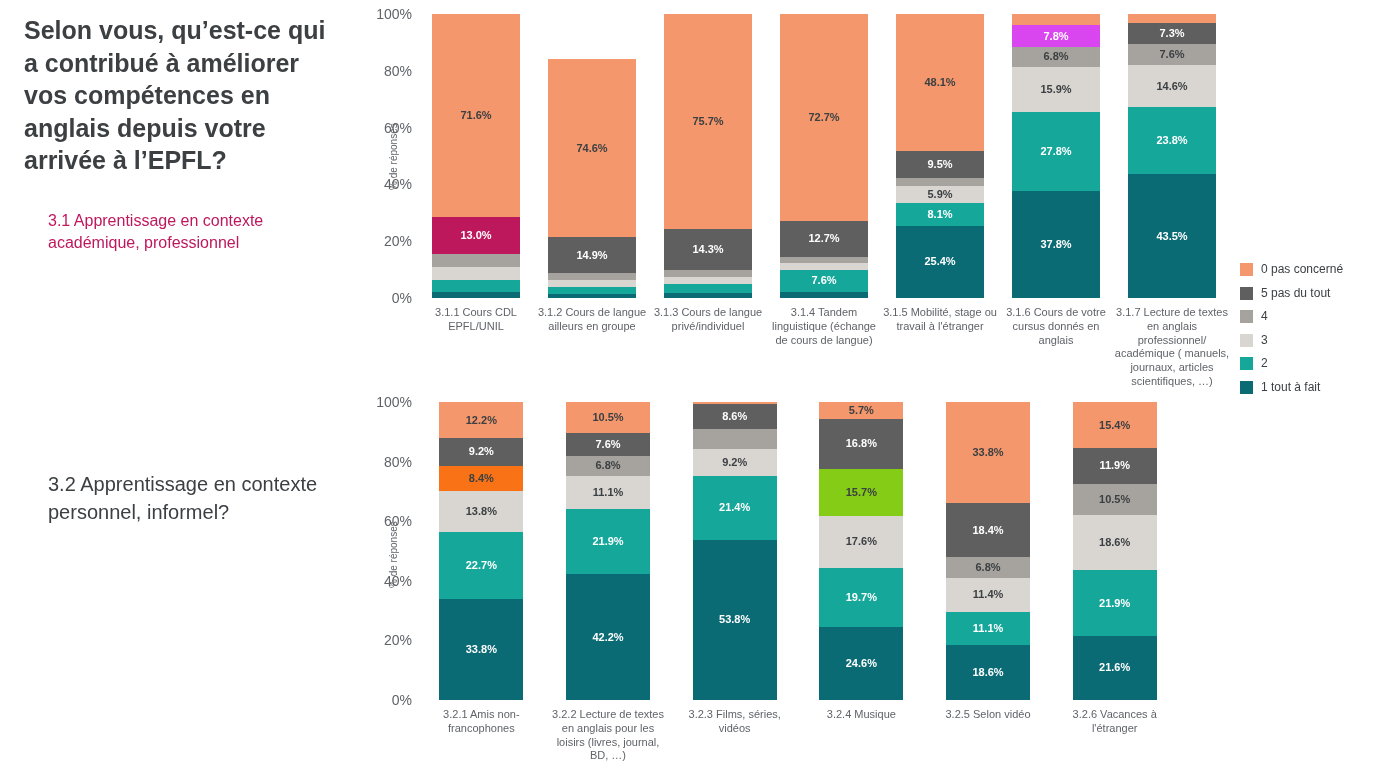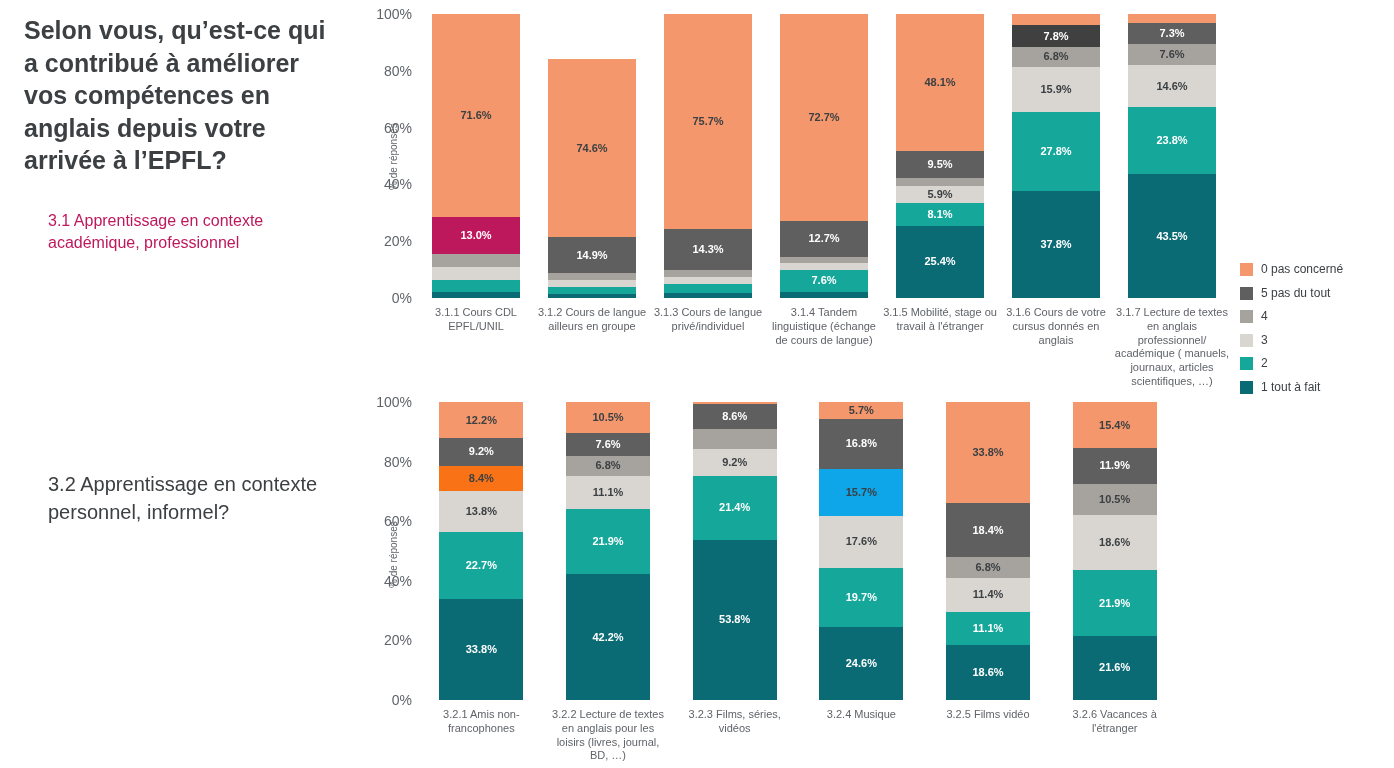--- a/index.html
+++ b/index.html
@@ -172,21 +172,21 @@
               </div>
               <div class="seg" style="background: rgb(22, 167, 155); height: 27.8%; color: rgb(255, 255, 255);">
                 <span>27.8%</span>
               </div>
               <div class="seg" style="background: rgb(217, 214, 210); height: 15.9%; color: rgb(60, 64, 67);">
                 <span>15.9%</span>
               </div>
               <div class="seg" style="background: rgb(166, 162, 157); height: 6.8%; color: rgb(60, 64, 67);">
                 <span>6.8%</span>
               </div>
-              <div class="seg" style="background: #404040; height: 7.8%; color: rgb(255, 255, 255);">
+              <div class="seg" style="background: #d946ef; height: 7.8%; color: rgb(255, 255, 255);">
                 <span>7.8%</span>
               </div>
               <div class="seg" style="background: rgb(244, 151, 108); height: 3.9%; color: rgb(60, 64, 67);"></div>
             </div>
             <div class="cat">3.1.6 Cours de votre cursus donnés en anglais</div>
           </div>
           <div class="barcol">
             <div class="stack" style="flex-direction: column-reverse;">
               <div class="seg" style="background: rgb(11, 107, 117); height: 43.5%; color: rgb(255, 255, 255);">
                 <span>43.5%</span>
@@ -290,21 +290,21 @@
             <div class="stack" style="flex-direction: column-reverse;">
               <div class="seg" style="background: rgb(11, 107, 117); height: 24.6%; color: rgb(255, 255, 255);">
                 <span>24.6%</span>
               </div>
               <div class="seg" style="background: rgb(22, 167, 155); height: 19.7%; color: rgb(255, 255, 255);">
                 <span>19.7%</span>
               </div>
               <div class="seg" style="background: rgb(217, 214, 210); height: 17.6%; color: rgb(60, 64, 67);">
                 <span>17.6%</span>
               </div>
-              <div class="seg" style="background: #0ea5e9; height: 15.7%; color: rgb(60, 64, 67);">
+              <div class="seg" style="background: #84cc16; height: 15.7%; color: rgb(60, 64, 67);">
                 <span>15.7%</span>
               </div>
               <div class="seg" style="background: rgb(95, 95, 95); height: 16.8%; color: rgb(255, 255, 255);">
                 <span>16.8%</span>
               </div>
               <div class="seg" style="background: rgb(244, 151, 108); height: 5.7%; color: rgb(60, 64, 67);">
                 <span>5.7%</span>
               </div>
             </div>
             <div class="cat">3.2.4 Musique</div>
@@ -323,21 +323,21 @@
               <div class="seg" style="background: rgb(166, 162, 157); height: 6.8%; color: rgb(60, 64, 67);">
                 <span>6.8%</span>
               </div>
               <div class="seg" style="background: rgb(95, 95, 95); height: 18.4%; color: rgb(255, 255, 255);">
                 <span>18.4%</span>
               </div>
               <div class="seg" style="background: rgb(244, 151, 108); height: 33.8%; color: rgb(60, 64, 67);">
                 <span>33.8%</span>
               </div>
             </div>
-            <div class="cat">3.2.5 Films vidéo</div>
+            <div class="cat">3.2.5 Selon vidéo</div>
           </div>
           <div class="barcol">
             <div class="stack" style="flex-direction: column-reverse;">
               <div class="seg" style="background: rgb(11, 107, 117); height: 21.6%; color: rgb(255, 255, 255);">
                 <span>21.6%</span>
               </div>
               <div class="seg" style="background: rgb(22, 167, 155); height: 21.9%; color: rgb(255, 255, 255);">
                 <span>21.9%</span>
               </div>
               <div class="seg" style="background: rgb(217, 214, 210); height: 18.6%; color: rgb(60, 64, 67);">

